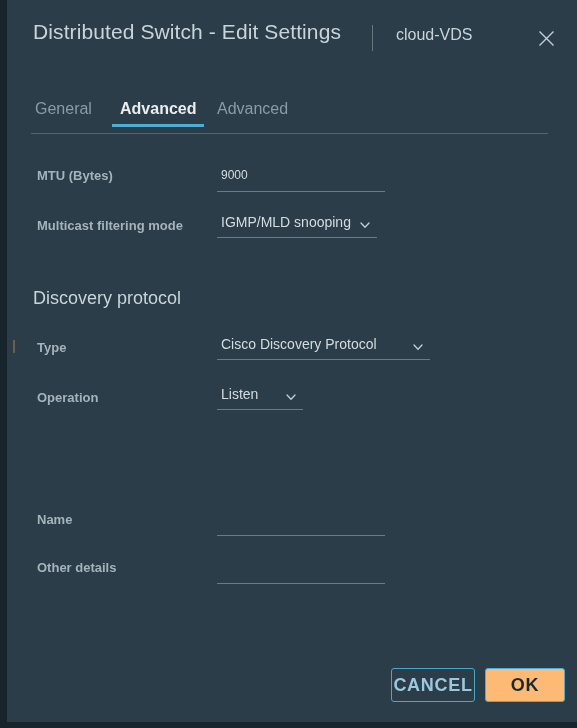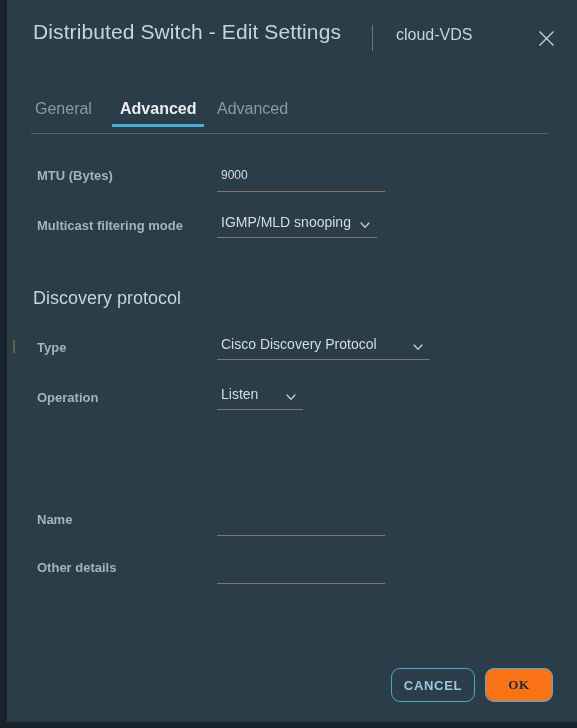--- a/index.html
+++ b/index.html
@@ -216,45 +216,44 @@
     position: absolute;
     left: 0;
     bottom: 0;
     width: 570px;
     height: 76px;
   }
   .btn {
     position: absolute;
     top: 22px;
     height: 34px;
-    border-radius: 9px;
-    font-size: 13px;
+    border-radius: 3px;
+    font-size: 18px;
     font-weight: 600;
     letter-spacing: .7px;
     cursor: pointer;
     display: flex;
     align-items: center;
     justify-content: center;
     box-sizing: border-box;
     font-family: "Liberation Sans", sans-serif;
   }
   .btn-secondary {
     left: 384px;
     width: 84px;
     background: transparent;
     border: 1px solid #4aa8c7;
     color: #9bc8dc;
   }
   .btn-primary {
     left: 478px;
-    width: 68px;
-    background: #f97316;
+    width: 80px;
+    background: #fdba74;
     border: 1px solid #49afd9;
     color: #1b2a32;
-    font-family: Liberation Serif, serif;
   }
 </style>
 </head>
 <body>
 
 <div class="screen">
   <div class="modal">
 
     <div class="modal-header">
       <div class="modal-title">Distributed Switch - Edit Settings</div>

